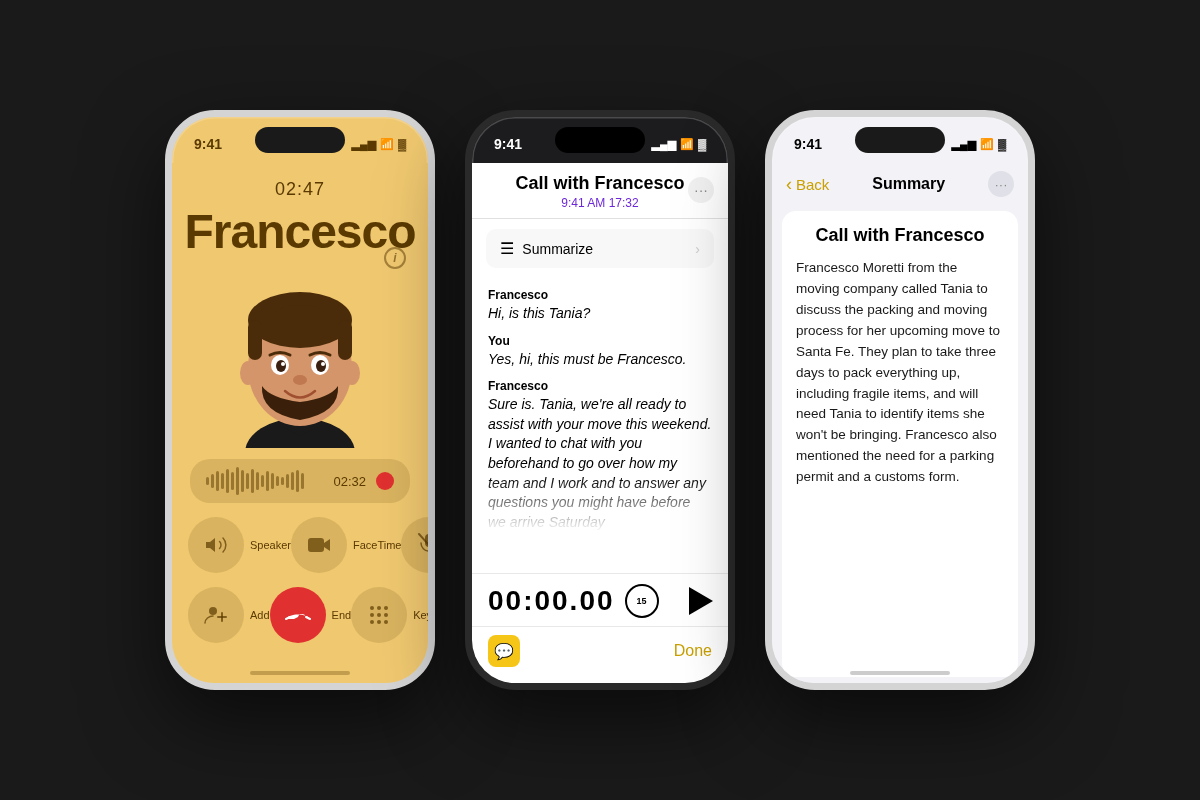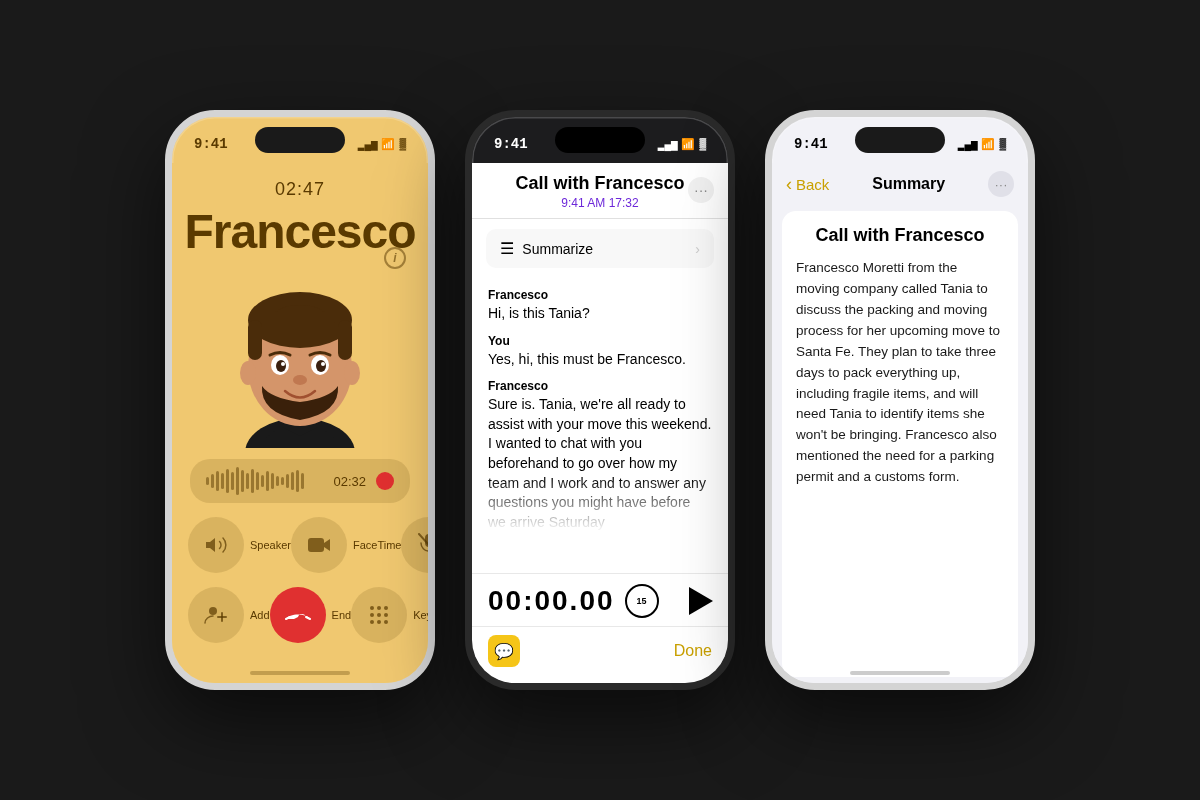--- a/index.html
+++ b/index.html
@@ -63,21 +63,20 @@
 
     
     .status-bar {
       display: flex;
       justify-content: space-between;
       align-items: center;
       padding: 8px 22px 0;
       height: 46px;
       font-size: 13px;
       font-weight: 600;
-      font-family: Liberation Mono, monospace;
     }
     .phone-1 .status-bar { color: #5a3a00; }
     .phone-2 .status-bar { color: #fff; }
     .phone-3 .status-bar { color: #000; }
 
     .status-time { font-size: 14px; font-weight: 700; }
     .status-icons { display: flex; align-items: center; gap: 4px; font-size: 11px; }
 
     
     .phone-1-content {
@@ -278,20 +277,21 @@
       font-size: 12px;
       font-weight: 700;
       color: #000;
       margin-top: 10px;
     }
     .transcript-text {
       font-size: 14px;
       color: #000;
       line-height: 1.4;
       margin-top: 2px;
+      font-style: italic;
     }
     .transcript-text.fade {
       -webkit-mask-image: linear-gradient(to bottom, black 60%, transparent 100%);
       mask-image: linear-gradient(to bottom, black 60%, transparent 100%);
     }
 
     .playback-section {
       padding: 10px 16px 8px;
       display: flex;
       flex-direction: row;

